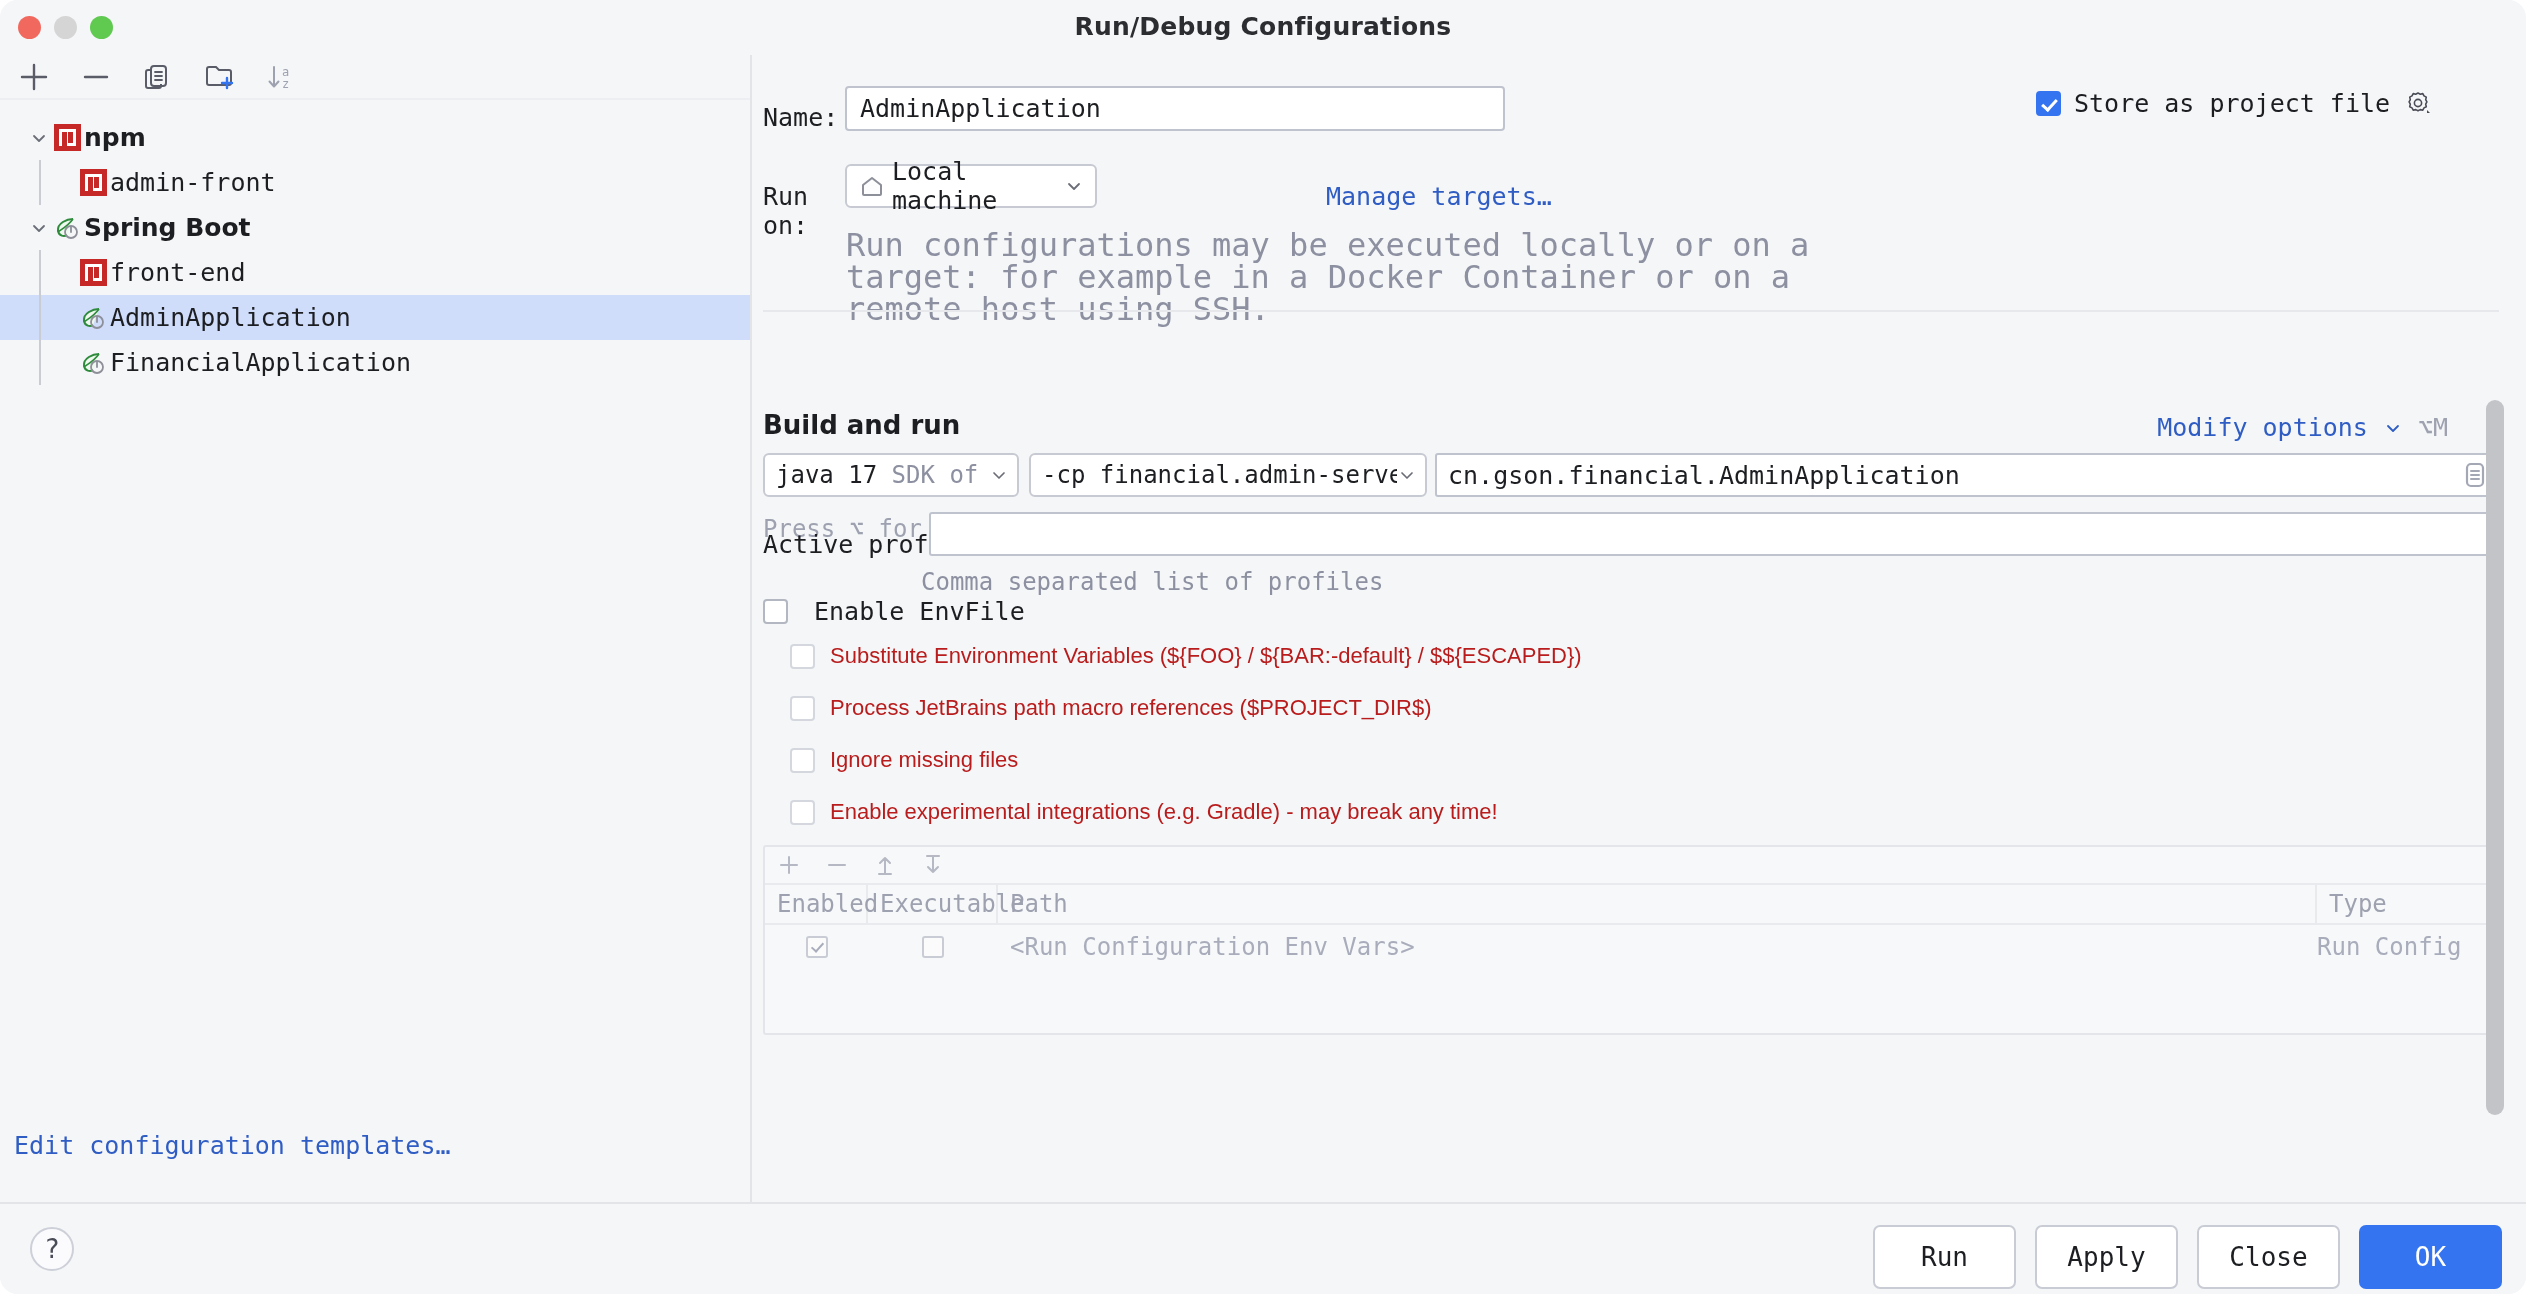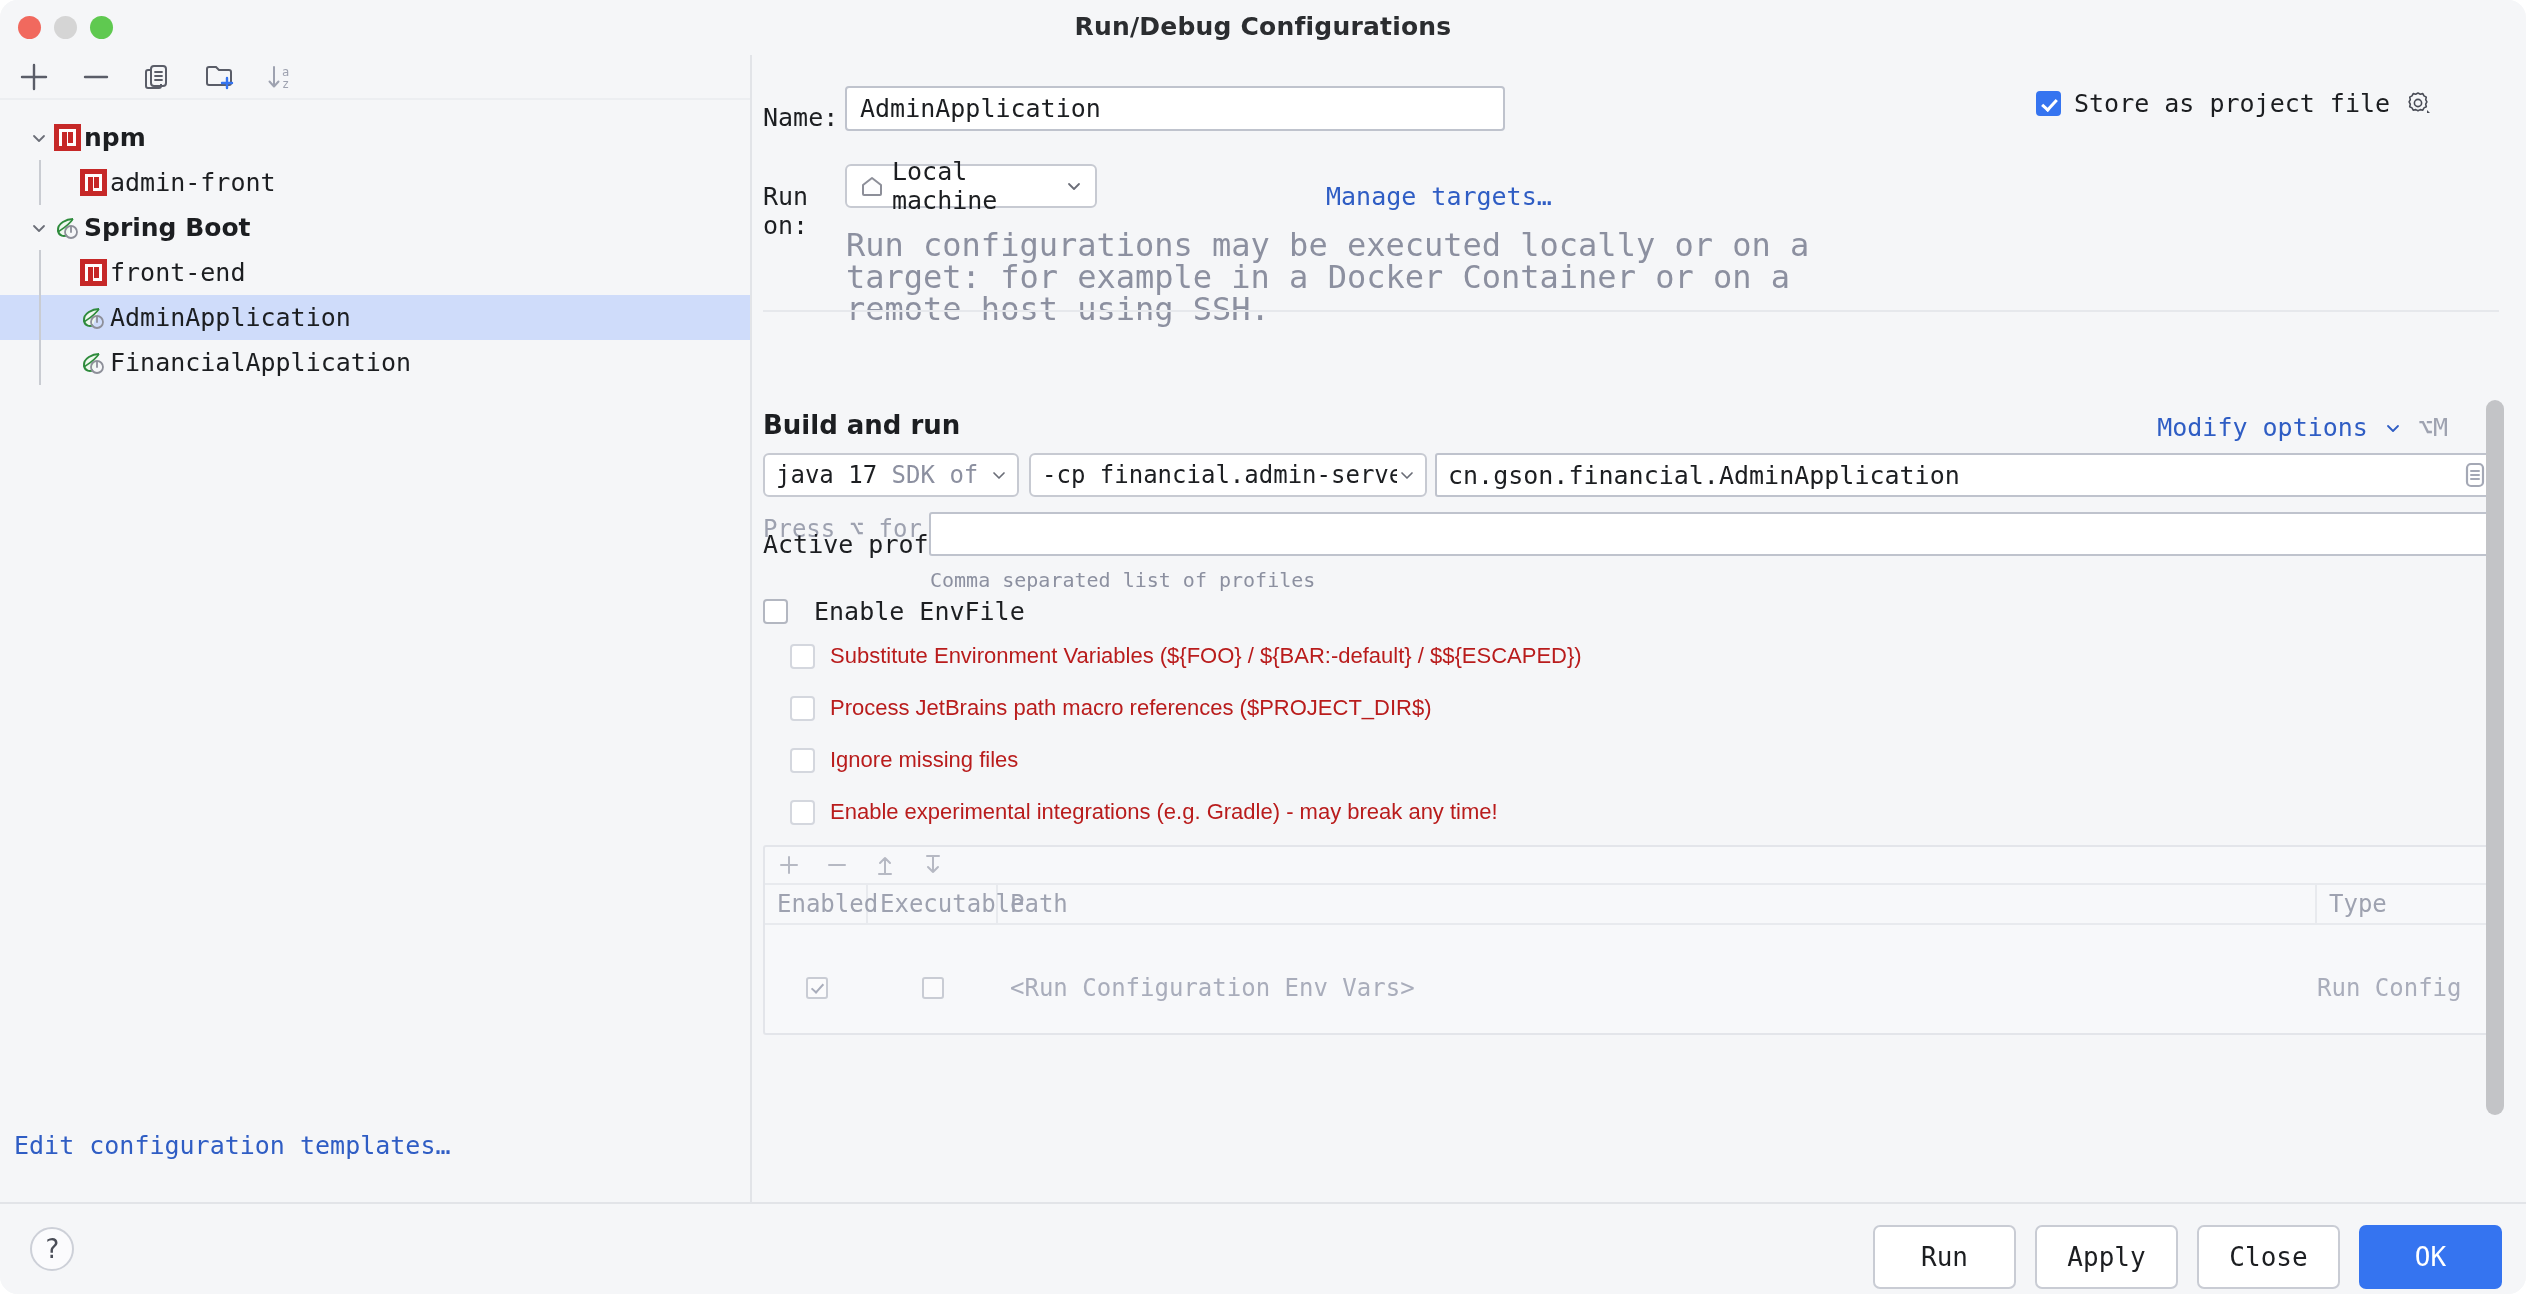--- a/index.html
+++ b/index.html
@@ -335,23 +335,23 @@
   .input-profiles {
     position: absolute; left: 177px; top: 457px;
     width: 1570px; height: 44px;
     background: #ffffff;
     border: 2px solid #bfc3cd;
     border-radius: 3px;
     box-sizing: border-box;
     cursor: text;
   }
   .profiles-hint {
-    position: absolute; left: 178px; top: 513px;
-    font-family: "DejaVu Sans Mono", monospace;
-    font-size: 20px;
+    position: absolute; left: 169px; top: 513px;
+    font-family: "DejaVu Sans Mono", monospace;
+    font-size: 24px;
     color: #8c90a0;
   }
 
   .envfile-row {
     position: absolute; left: 11px; top: 542px;
     display: flex; align-items: center; gap: 26px;
   }
   .envfile-row .ef-lbl {
     font-family: "DejaVu Sans Mono", monospace;
     font-size: 25px;
@@ -407,21 +407,20 @@
   }
   .th.last { border-right: none; }
   .th-enabled    { width: 103px; }
   .th-executable { width: 130px; }
   .th-path       { flex: 1; }
   .th-type       { width: 180px; }
   .tbl-row {
     height: 44px;
     display: flex; align-items: flex-start;
     box-sizing: border-box;
-    margin-top: 41px;
   }
   .td {
     display: flex; align-items: center;
     box-sizing: border-box;
     height: 100%;
   }
   .td-enabled    { width: 103px; justify-content: center; }
   .td-executable { width: 130px; justify-content: center; }
   .td-path       { flex: 1; padding-left: 12px; }
   .td-type       { width: 180px; }

